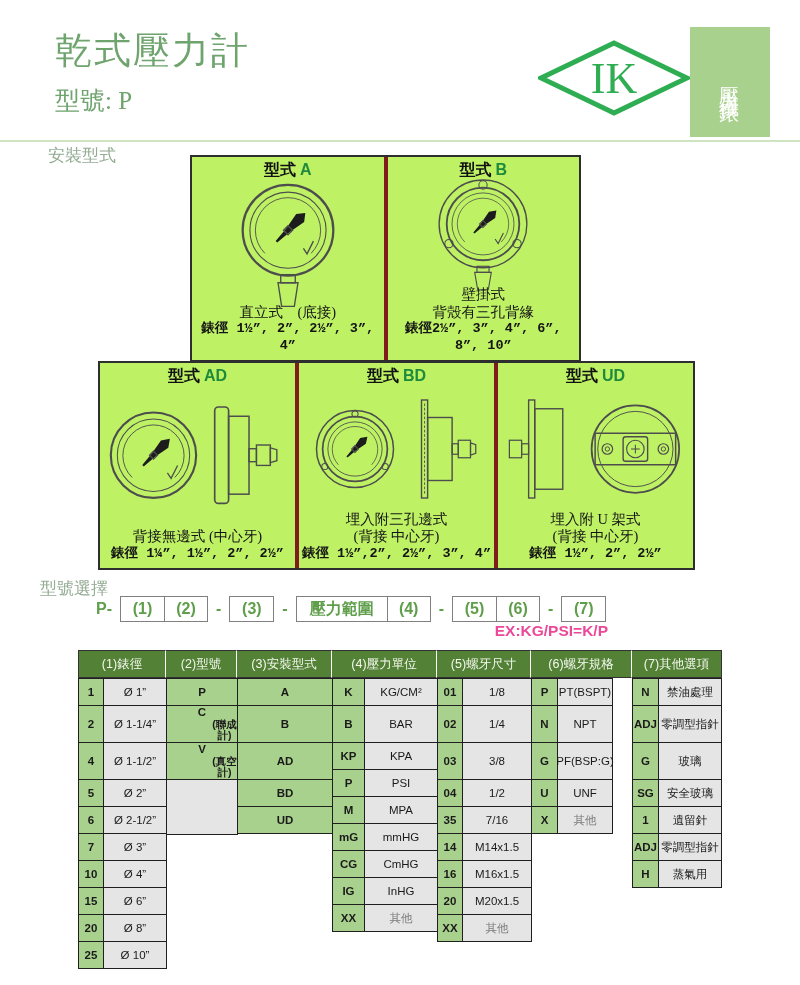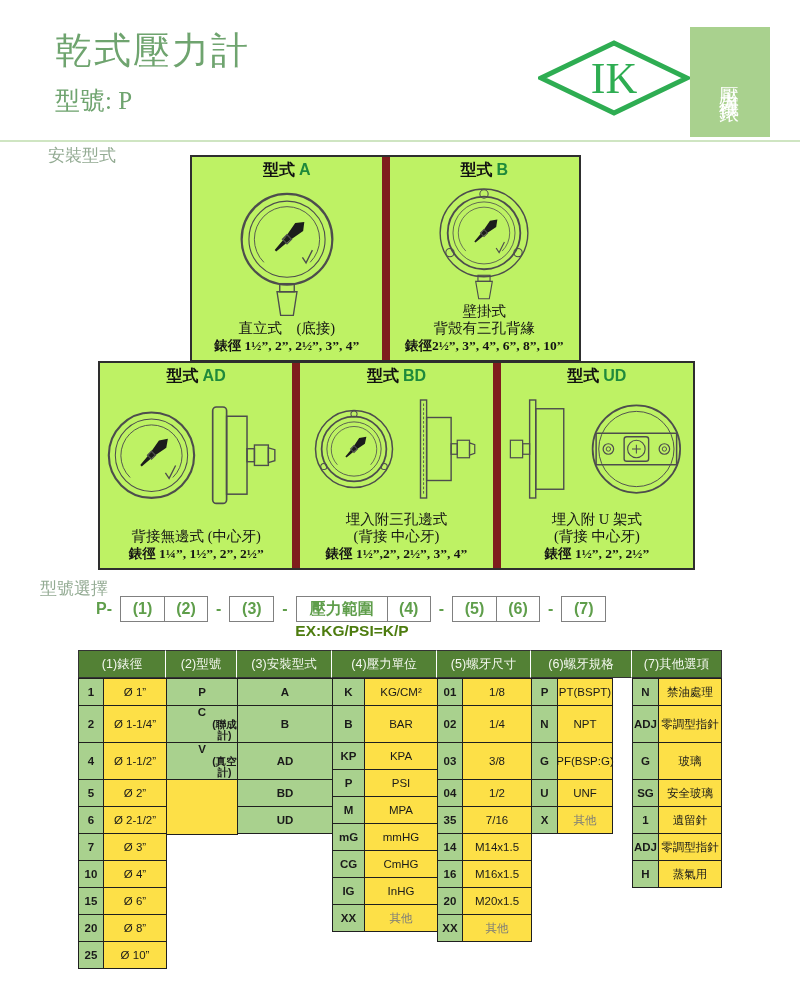--- a/index.html
+++ b/index.html
@@ -15,58 +15,58 @@
   .banner { position:absolute; left:690px; top:27px; width:80px; height:110px; background:#a9d18e;
             display:flex; align-items:center; justify-content:center; }
   .banner span { writing-mode:vertical-rl; color:#ffffff; font-family:"Liberation Serif","DejaVu Serif",serif;
                  font-size:20px; letter-spacing:6px; }
   .hairline { position:absolute; left:0; top:140px; width:800px; height:2px; background:#cfe5c2; }
   .sec-label { position:absolute; font-family:"Liberation Serif","DejaVu Serif",serif;
                font-size:17px; color:#93ab93; }
 
   
   .mtbox { position:absolute; border:2px solid #2e2e2e; background:#bef264; display:flex; }
-  .mtcell { flex:1; border-left:8px solid #7f1d1d; display:flex; flex-direction:column;
+  .mtcell { flex:1; border-left:4px solid #7f1d1d; display:flex; flex-direction:column;
             align-items:center; padding:3px 2px 5px 2px; min-width:0; }
   .mtcell:first-child { border-left:none; }
   .mt-title { font-family:"Liberation Serif","DejaVu Serif",serif; font-weight:bold; font-size:16px; color:#111; }
   .mt-code { color:#1f8a3b; font-family:"Liberation Sans","DejaVu Sans",sans-serif; font-weight:bold; }
   .mt-art { flex:1; display:flex; align-items:center; justify-content:center; min-height:0; }
   .mt-cap { font-family:"Liberation Serif","DejaVu Serif",serif; font-size:14.5px; color:#151515;
             line-height:1.22; text-align:center; }
-  .mt-size { font-size:13.5px; font-weight:bold; color:#151515; line-height:1.25; text-align:left;
-             font-family:Liberation Serif, serif; }
+  .mt-size { font-size:13.5px; font-weight:bold; color:#151515; line-height:1.25; text-align:center;
+             font-family:Liberation Mono, monospace; }
   .draw { stroke:#4d4d4d; fill:none; }
 
   
   .mb-row { position:absolute; left:96px; top:596px; display:flex; align-items:center; gap:8px;
             color:#5f9e4b; font-size:16px; font-weight:bold; }
   .mb-box { display:flex; border:1.5px solid #808080; height:26px; background:#fff; }
   .mb-cell { min-width:43px; padding:0 4px; text-align:center; line-height:23px;
              border-left:1.5px solid #808080; font-weight:bold; }
   .mb-cell:first-child { border-left:none; }
   .mb-wide { min-width:90px; }
   .mb-dash { font-weight:bold; }
-  .mb-ex { position:absolute; left:96px; top:622px; width:512px; text-align:center;
-           font-size:15.5px; font-weight:bold; color:#4d7c0f; }
+  .mb-ex { position:absolute; left:96px; top:622px; width:512px; text-align:right;
+           font-size:15.5px; font-weight:bold; color:#ec4899; }
 
   
   .spec-table { position:absolute; left:78px; top:650px; width:646px; height:330px; font-size:11.5px; color:#1a1a1a; }
   .th-row { position:absolute; left:0; top:0; display:flex; height:28px; }
   .th { background:#538135; color:#f4f8ef; font-size:12.5px; display:flex; align-items:center;
         justify-content:center; border-right:1px solid #ffffff; border-top:1px solid #333; border-bottom:1px solid #333; }
   .th:first-child { border-left:1px solid #333; }
   .th:last-child { border-right:1px solid #333; }
   .tg { position:absolute; top:28px; }
   .tr { display:flex; }
   .tr + .tr { margin-top:-1px; }
   .cell { border:1px solid #1f1f1f; display:flex; flex-direction:column; align-items:center;
           justify-content:center; line-height:1.1; text-align:center; }
   .cc { background:#a9d18e; font-weight:bold; }
-  .cv { background:#fde047; margin-left:-1px; }
+  .cv { background:#e5e5e5; margin-left:-1px; }
   .muted { color:#7a7a7a; }
   .rh28 { height:28px; } .rh38 { height:38px; } .rh56 { height:56px; }
   .w26 { width:26px; } .w64 { width:64px; } .w72 { width:72px; } .w96 { width:96px; }
   .w33 { width:33px; } .w74 { width:74px; } .w70 { width:70px; } .w27 { width:27px; }
   .w76 { width:56px; } .wlast { width:64px; }
   .sub { font-size:10.5px; font-weight:bold;padding-left:45px; }
 </style>
 </head>
 <body>
 

